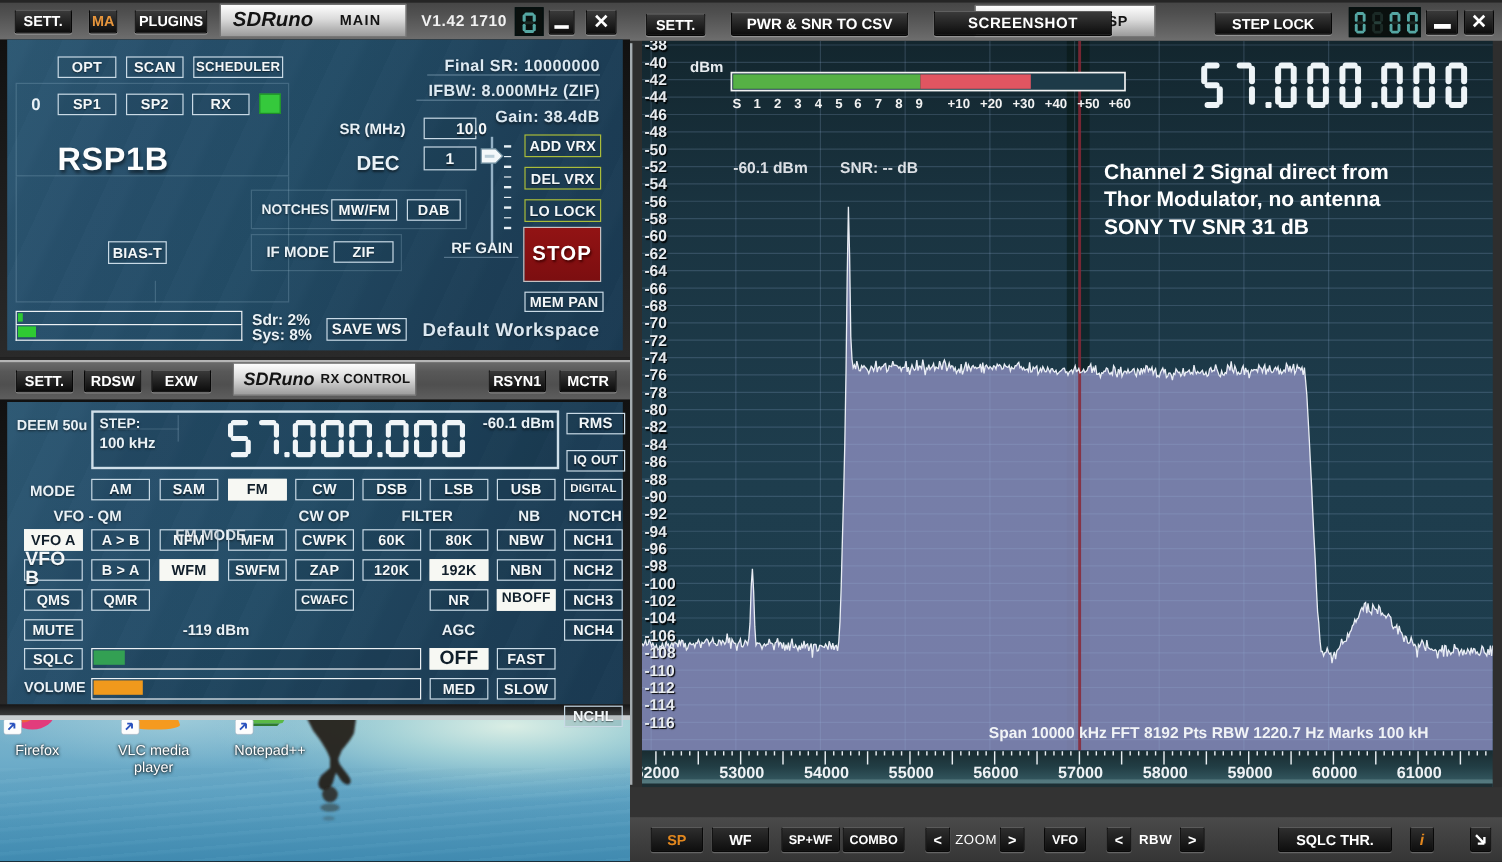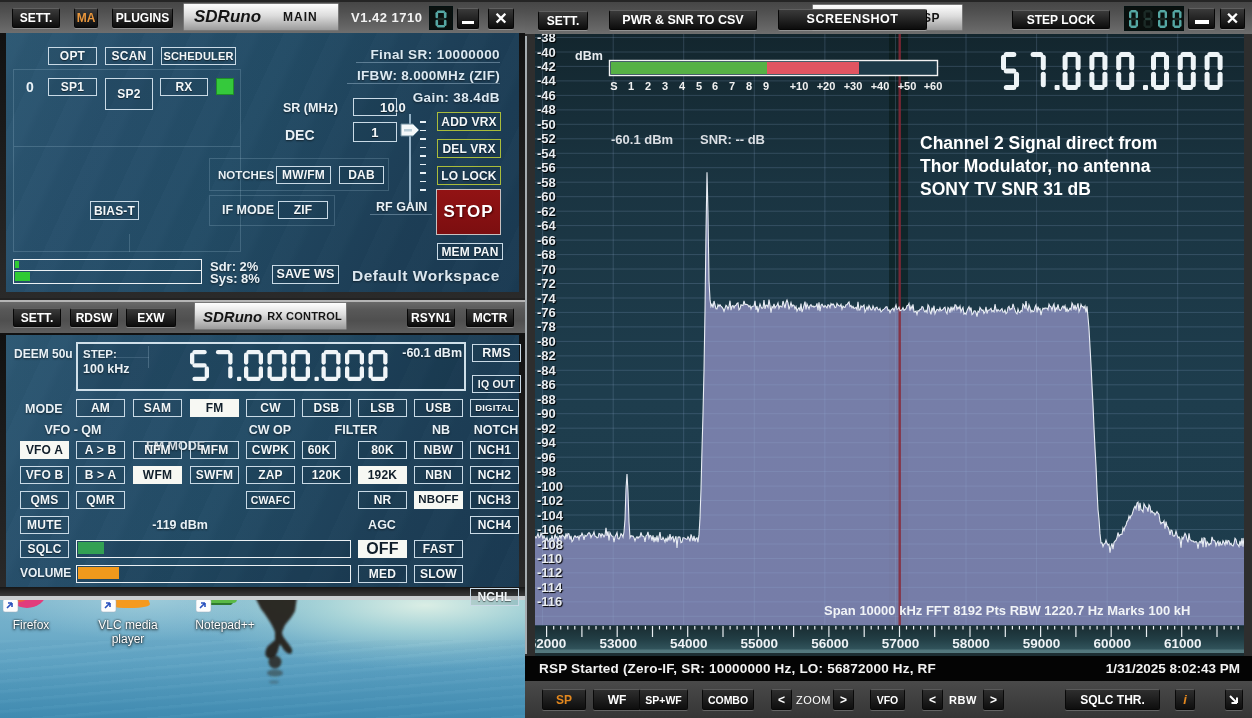--- a/index.html
+++ b/index.html
@@ -89,34 +89,35 @@
       <div style="width:12px;height:3px;background:#fff;margin-top:7px"></div>
     </div>
     <div class="tbtn" style="position:absolute;left:488px;top:8px;width:26px;height:21px;font-size:16px;">✕</div>
     <div style="position:absolute;left:0px;top:33px;width:525px;height:265px;background:linear-gradient(#111,#2a2a2a);"></div>
     <div class="panel" style="position:absolute;left:6px;top:33px;width:513px;height:259px;"></div>
     <div class="pb" style="position:absolute;left:48px;top:47px;width:49px;height:18px;font-size:12px;">OPT</div>
     <div class="pb" style="position:absolute;left:105px;top:47px;width:48px;height:18px;font-size:12px;">SCAN</div>
     <div class="pb" style="position:absolute;left:161px;top:47px;width:75px;height:18px;font-size:11px;">SCHEDULER</div>
     <div class="abs" style="position:absolute;left:26px;top:79px;width:16px;height:16px;color:#e9f1f6;font-size:14px;font-weight:bold;">0</div>
     <div class="pb" style="position:absolute;left:48px;top:78px;width:49px;height:18px;font-size:12px;">SP1</div>
-    <div class="pb" style="position:absolute;left:105px;top:78px;width:48px;height:32px;font-size:12px;">SP2</div>
+    <div class="pb" style="position:absolute;left:105px;top:78px;width:48px;height:18px;font-size:12px;">SP2</div>
     <div class="pb" style="position:absolute;left:160px;top:78px;width:48px;height:18px;font-size:12px;">RX</div>
     <div style="position:absolute;left:216px;top:78px;width:18px;height:17px;background:#35c93c;border:1px solid #1f8f28;"></div>
+    <div class="abs" style="position:absolute;left:48px;top:118px;width:150px;height:30px;color:#fdfdfd;font-size:27px;font-weight:bold;letter-spacing:0.5px;text-shadow:1px 2px 3px rgba(0,0,0,0.5);">RSP1B</div>
     <div class="gline" style="position:absolute;left:13px;top:69px;width:228px;height:78px;"></div>
     <div class="gline" style="position:absolute;left:13px;top:147px;width:228px;height:105px;border-top:none;"></div>
     <div style="position:absolute;left:129px;top:234px;width:112px;height:18px;border:none;border-left:1px solid rgba(175,205,225,0.22);"></div>
     <div class="abs" style="position:absolute;left:280px;top:47px;width:220px;height:13px;color:#dce9f2;font-weight:bold;font-size:13.5px;text-align:right;text-shadow:0 1px 2px rgba(0,0,0,0.5);letter-spacing:0.4px;">Final SR: 10000000</div>
     <div style="position:absolute;left:356px;top:62px;width:144px;height:1px;background:rgba(190,215,235,0.38);"></div>
     <div class="abs" style="position:absolute;left:280px;top:68px;width:220px;height:13px;color:#dce9f2;font-weight:bold;font-size:13.5px;text-align:right;text-shadow:0 1px 2px rgba(0,0,0,0.5);letter-spacing:0.3px;">IFBW: 8.000MHz (ZIF)</div>
     <div style="position:absolute;left:347px;top:83px;width:153px;height:1px;background:rgba(190,215,235,0.38);"></div>
     <div class="abs" style="position:absolute;left:280px;top:90px;width:220px;height:13px;color:#dce9f2;font-weight:bold;font-size:13.5px;text-align:right;text-shadow:0 1px 2px rgba(0,0,0,0.5);letter-spacing:0.4px;">Gain: 38.4dB</div>
     <div class="lbl" style="position:absolute;left:283px;top:102px;width:64px;height:12px;font-size:12.5px;">SR (MHz)</div>
     <div class="pb" style="position:absolute;left:353px;top:98px;width:44px;height:18px;font-size:13px;padding-left:36px;">10.0</div>
-    <div class="lbl" style="position:absolute;left:285px;top:128px;width:30px;height:12px;font-size:14px;">DEC</div>
+    <div class="lbl" style="position:absolute;left:297px;top:128px;width:30px;height:12px;font-size:17px;">DEC</div>
     <div class="pb" style="position:absolute;left:353px;top:122px;width:44px;height:20px;font-size:13px;">1</div>
     <div style="position:absolute;left:409px;top:114px;width:2px;height:92px;background:rgba(168,196,216,0.85);"></div>
     <div style="position:absolute;left:420px;top:121px;width:8px;height:80px;">
       <div style="position:absolute;left:0;top:0.0px;width:6px;height:1.6px;background:#e8f1f6"></div>
       <div style="position:absolute;left:0;top:8.5px;width:6px;height:1.6px;background:#e8f1f6"></div>
       <div style="position:absolute;left:0;top:17.0px;width:6px;height:1.6px;background:#e8f1f6"></div>
       <div style="position:absolute;left:0;top:25.5px;width:6px;height:1.6px;background:#e8f1f6"></div>
       <div style="position:absolute;left:0;top:34.0px;width:6px;height:1.6px;background:#e8f1f6"></div>
       <div style="position:absolute;left:0;top:42.5px;width:6px;height:1.6px;background:#e8f1f6"></div>
       <div style="position:absolute;left:0;top:51.0px;width:6px;height:1.6px;background:#e8f1f6"></div>
@@ -238,25 +239,25 @@
     <div class="lbl" style="position:absolute;left:146px;top:142px;width:80px;height:11px;font-size:12.5px;text-align:left;">FM MODE</div>
     <div class="lbl" style="position:absolute;left:230px;top:126px;width:80px;height:11px;font-size:12.5px;text-align:center;">CW OP</div>
     <div class="lbl" style="position:absolute;left:316px;top:126px;width:80px;height:11px;font-size:12.5px;text-align:center;">FILTER</div>
     <div class="lbl" style="position:absolute;left:401px;top:126px;width:80px;height:11px;font-size:12.5px;text-align:center;">NB</div>
     <div class="lbl" style="position:absolute;left:456px;top:126px;width:80px;height:11px;font-size:12.5px;text-align:center;">NOTCH</div>
     <div class="pb sel" style="position:absolute;left:20px;top:143px;width:49px;height:18px;font-size:12px;">VFO A</div>
     <div class="pb" style="position:absolute;left:76px;top:143px;width:49px;height:18px;font-size:12px;">A &gt; B</div>
     <div class="pb" style="position:absolute;left:133px;top:143px;width:49px;height:18px;font-size:12px;">NFM</div>
     <div class="pb" style="position:absolute;left:190px;top:143px;width:49px;height:18px;font-size:12px;">MFM</div>
     <div class="pb" style="position:absolute;left:246px;top:143px;width:49px;height:18px;font-size:12px;">CWPK</div>
-    <div class="pb" style="position:absolute;left:302px;top:143px;width:34px;height:18px;font-size:12px;">60K</div>
+    <div class="pb" style="position:absolute;left:302px;top:143px;width:49px;height:18px;font-size:12px;">60K</div>
     <div class="pb" style="position:absolute;left:358px;top:143px;width:49px;height:18px;font-size:12px;">80K</div>
     <div class="pb" style="position:absolute;left:414px;top:143px;width:49px;height:18px;font-size:12px;">NBW</div>
     <div class="pb" style="position:absolute;left:470px;top:143px;width:49px;height:18px;font-size:12px;">NCH1</div>
-    <div class="pb" style="position:absolute;left:20px;top:168px;width:49px;height:18px;font-size:12px;">VFO B</div>
+    <div class="pb" style="position:absolute;left:20px;top:168px;width:49px;height:18px;font-size:16px;">VFO B</div>
     <div class="pb" style="position:absolute;left:76px;top:168px;width:49px;height:18px;font-size:12px;">B &gt; A</div>
     <div class="pb sel" style="position:absolute;left:133px;top:168px;width:49px;height:18px;font-size:12px;">WFM</div>
     <div class="pb" style="position:absolute;left:190px;top:168px;width:49px;height:18px;font-size:12px;">SWFM</div>
     <div class="pb" style="position:absolute;left:246px;top:168px;width:49px;height:18px;font-size:12px;">ZAP</div>
     <div class="pb" style="position:absolute;left:302px;top:168px;width:49px;height:18px;font-size:12px;">120K</div>
     <div class="pb sel" style="position:absolute;left:358px;top:168px;width:49px;height:18px;font-size:12px;">192K</div>
     <div class="pb" style="position:absolute;left:414px;top:168px;width:49px;height:18px;font-size:12px;">NBN</div>
     <div class="pb" style="position:absolute;left:470px;top:168px;width:49px;height:18px;font-size:12px;">NCH2</div>
     <div class="pb" style="position:absolute;left:20px;top:193px;width:49px;height:18px;font-size:12px;">QMS</div>
     <div class="pb" style="position:absolute;left:76px;top:193px;width:49px;height:18px;font-size:12px;">QMR</div>
@@ -638,29 +639,25 @@
           <text x="375.5" y="614" text-anchor="middle">57000</text>
           <text x="446.0" y="614" text-anchor="middle">58000</text>
           <text x="516.6" y="614" text-anchor="middle">59000</text>
           <text x="587.2" y="614" text-anchor="middle">60000</text>
           <text x="657.7" y="614" text-anchor="middle">61000</text>
         </g>
         <rect x="10" y="615.5" width="709" height="3.5" fill="rgba(120,160,165,0.45)"></rect>
         <rect x="10" y="619" width="709" height="3" fill="#1d2e33"></rect>
       </g>
 </svg>
-    <div style="position:absolute;left:0px;top:656px;width:727px;height:25px;background:#040404;display:flex;align-items:center;">
-      <span style="color:#f2f2f2;font-weight:bold;font-size:13.5px;margin-left:14px;letter-spacing:0.2px">RSP Started (Zero-IF, SR: 10000000 Hz, LO: 56872000 Hz, RF</span>
-      <span style="color:#f2f2f2;font-weight:bold;font-size:13.5px;margin-left:auto;margin-right:12px">1/31/2025 8:02:43 PM</span>
-    </div>
     <div style="position:absolute;left:0px;top:681px;width:727px;height:37px;">
       <div style="position:absolute;left:0px;top:0px;width:727px;height:37px;background:linear-gradient(#4a4a4a,#353535);"></div>
       <div style="position:absolute;left:17px;top:8px;width:44px;height:21px;background:linear-gradient(#2e2e2e,#0e0e0e);border:1px solid #090909;border-top-color:#5a5a5a;border-radius:2px;color:#e2871e;font-weight:bold;font-size:12px;display:flex;align-items:center;justify-content:center;box-shadow:0 1px 0 rgba(255,255,255,0.22);">SP</div>
       <div style="position:absolute;left:68px;top:8px;width:48px;height:21px;background:linear-gradient(#2e2e2e,#0e0e0e);border:1px solid #090909;border-top-color:#5a5a5a;border-radius:2px;color:#fff;font-weight:bold;font-size:12px;display:flex;align-items:center;justify-content:center;box-shadow:0 1px 0 rgba(255,255,255,0.22);">WF</div>
-      <div style="position:absolute;left:114px;top:8px;width:49px;height:21px;background:linear-gradient(#2e2e2e,#0e0e0e);border:1px solid #090909;border-top-color:#5a5a5a;border-radius:2px;color:#fff;font-weight:bold;font-size:10.5px;display:flex;align-items:center;justify-content:center;box-shadow:0 1px 0 rgba(255,255,255,0.22);">SP+WF</div>
+      <div style="position:absolute;left:126px;top:8px;width:49px;height:21px;background:linear-gradient(#2e2e2e,#0e0e0e);border:1px solid #090909;border-top-color:#5a5a5a;border-radius:2px;color:#fff;font-weight:bold;font-size:10.5px;display:flex;align-items:center;justify-content:center;box-shadow:0 1px 0 rgba(255,255,255,0.22);">SP+WF</div>
       <div style="position:absolute;left:177px;top:8px;width:52px;height:21px;background:linear-gradient(#2e2e2e,#0e0e0e);border:1px solid #090909;border-top-color:#5a5a5a;border-radius:2px;color:#fff;font-weight:bold;font-size:10.5px;display:flex;align-items:center;justify-content:center;box-shadow:0 1px 0 rgba(255,255,255,0.22);">COMBO</div>
       <div style="position:absolute;left:246px;top:8px;width:21px;height:21px;background:linear-gradient(#2e2e2e,#0e0e0e);border:1px solid #090909;border-top-color:#5a5a5a;border-radius:2px;color:#fff;font-weight:bold;font-size:12px;display:flex;align-items:center;justify-content:center;box-shadow:0 1px 0 rgba(255,255,255,0.22);">&lt;</div>
       <div class="abs" style="position:absolute;left:270px;top:13px;width:36px;height:12px;color:#fff;font-weight:normal;font-size:11px;text-align:right;letter-spacing:0.5px;">ZOOM</div>
       <div style="position:absolute;left:308px;top:8px;width:21px;height:21px;background:linear-gradient(#2e2e2e,#0e0e0e);border:1px solid #090909;border-top-color:#5a5a5a;border-radius:2px;color:#fff;font-weight:bold;font-size:12px;display:flex;align-items:center;justify-content:center;box-shadow:0 1px 0 rgba(255,255,255,0.22);">&gt;</div>
       <div style="position:absolute;left:345px;top:8px;width:35px;height:21px;background:linear-gradient(#2e2e2e,#0e0e0e);border:1px solid #090909;border-top-color:#5a5a5a;border-radius:2px;color:#fff;font-weight:bold;font-size:10.5px;display:flex;align-items:center;justify-content:center;box-shadow:0 1px 0 rgba(255,255,255,0.22);">VFO</div>
       <div style="position:absolute;left:397px;top:8px;width:21px;height:21px;background:linear-gradient(#2e2e2e,#0e0e0e);border:1px solid #090909;border-top-color:#5a5a5a;border-radius:2px;color:#fff;font-weight:bold;font-size:12px;display:flex;align-items:center;justify-content:center;box-shadow:0 1px 0 rgba(255,255,255,0.22);">&lt;</div>
       <div class="abs" style="position:absolute;left:422px;top:13px;width:32px;height:12px;color:#fff;font-weight:bold;font-size:11px;text-align:center;letter-spacing:0.5px;">RBW</div>
       <div style="position:absolute;left:458px;top:8px;width:21px;height:21px;background:linear-gradient(#2e2e2e,#0e0e0e);border:1px solid #090909;border-top-color:#5a5a5a;border-radius:2px;color:#fff;font-weight:bold;font-size:12px;display:flex;align-items:center;justify-content:center;box-shadow:0 1px 0 rgba(255,255,255,0.22);">&gt;</div>
       <div style="position:absolute;left:540px;top:8px;width:95px;height:21px;background:linear-gradient(#2e2e2e,#0e0e0e);border:1px solid #090909;border-top-color:#5a5a5a;border-radius:2px;color:#fff;font-weight:bold;font-size:12px;display:flex;align-items:center;justify-content:center;box-shadow:0 1px 0 rgba(255,255,255,0.22);">SQLC THR.</div>
       <div style="position:absolute;left:650px;top:8px;width:20px;height:21px;background:linear-gradient(#2e2e2e,#0e0e0e);border:1px solid #090909;border-top-color:#5a5a5a;border-radius:2px;color:#e2871e;font-weight:bold;font-size:13px;display:flex;align-items:center;justify-content:center;box-shadow:0 1px 0 rgba(255,255,255,0.22);">

